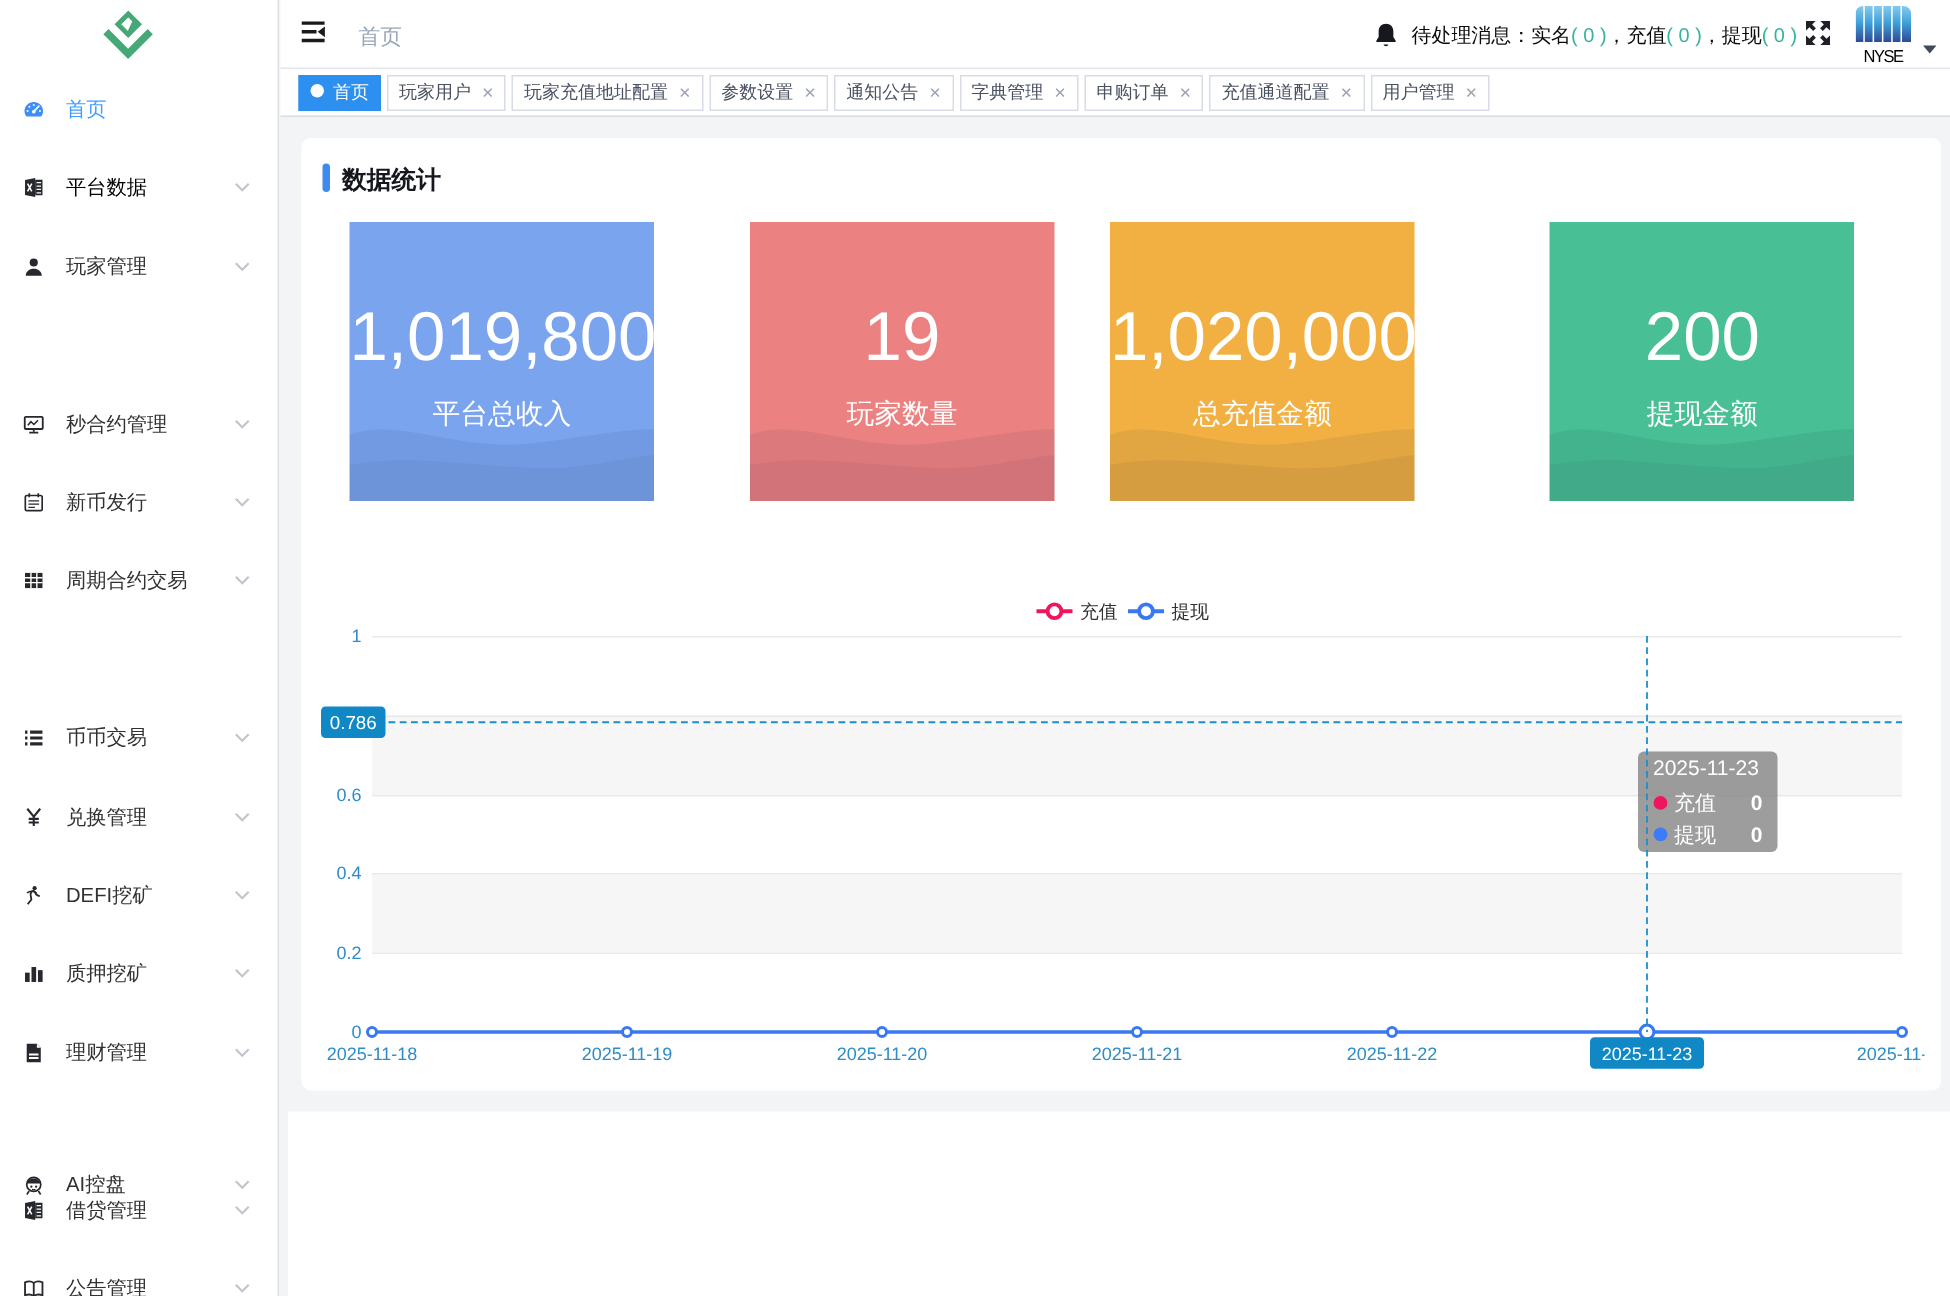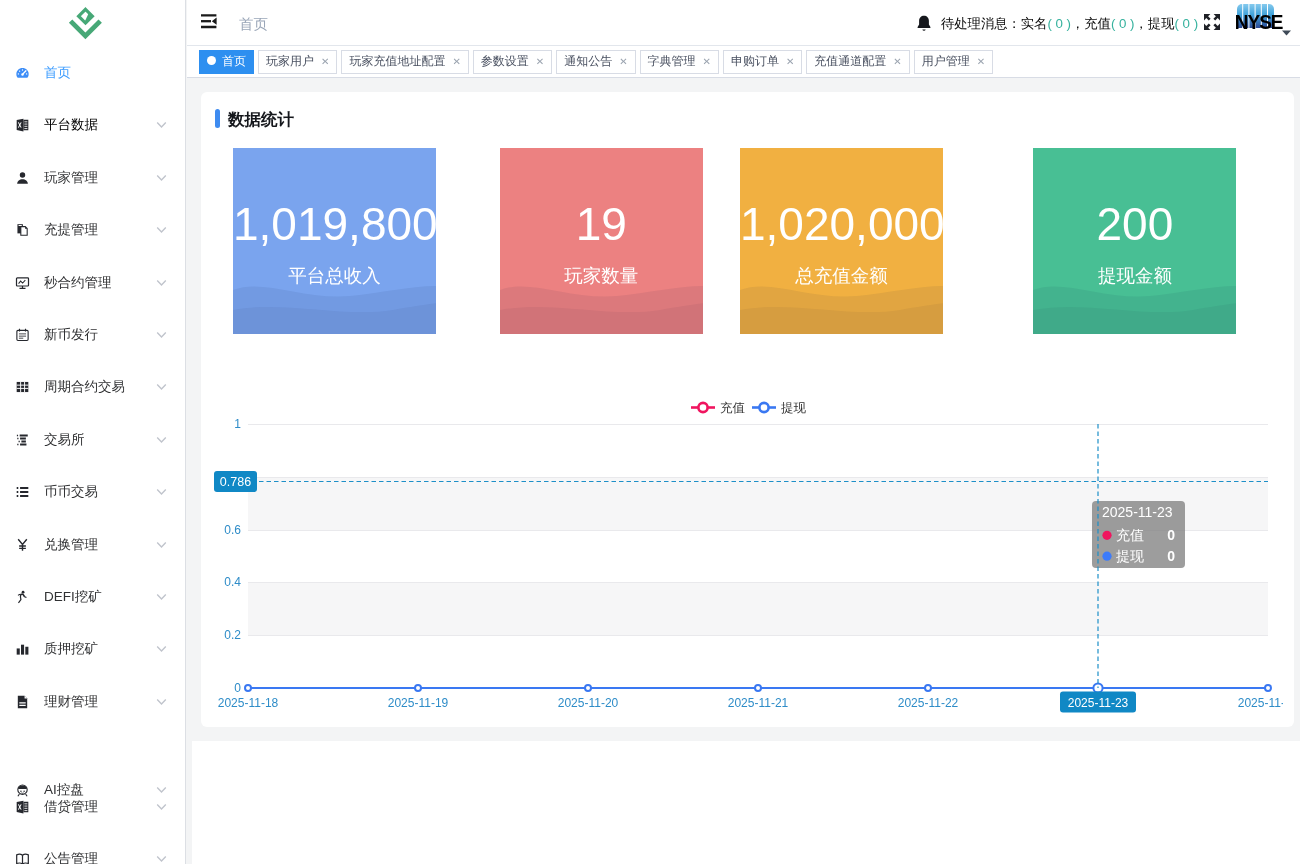--- a/index.html
+++ b/index.html
@@ -66,32 +66,20 @@
 <div class="mi" style="top:151.6px;height:52.4px">
       <svg class="ic" viewBox="0 0 16 16">
         <circle cx="8" cy="4.8" r="2.9" fill="#26282e"></circle>
         <path d="M2.3 14.2c0-3.1 2.6-5 5.7-5s5.7 1.9 5.7 5z" fill="#26282e"></path>
       </svg>
       <span class="tx" style="color:#303133">玩家管理</span>
       <svg class="ar" viewBox="0 0 11 8">
         <path d="M1.2 1.5L5.5 5.9 9.8 1.5" fill="none" stroke="#c0c4cc" stroke-width="1.4"></path>
       </svg>
     </div>
-<div class="mi" style="top:204.0px;height:52.4px">
-      <svg class="ic" viewBox="0 0 16 16">
-        <rect x="2.6" y="1.8" width="5.8" height="9.8" fill="#26282e"></rect>
-        <path d="M3.8 3.2h3.4" stroke="#fff" stroke-width="1.1"></path>
-        <path d="M6.2 4.4h4.7l2.1 2.1v7.1H6.2z" fill="#fff" stroke="#26282e" stroke-width="1.15"></path>
-        <path d="M10.7 4.3l2.3 2.3h-2.3z" fill="#26282e"></path>
-      </svg>
-      <span class="tx" style="color:#303133">充提管理</span>
-      <svg class="ar" viewBox="0 0 11 8">
-        <path d="M1.2 1.5L5.5 5.9 9.8 1.5" fill="none" stroke="#c0c4cc" stroke-width="1.4"></path>
-      </svg>
-    </div>
 <div class="mi" style="top:256.4px;height:52.4px">
       <svg class="ic" viewBox="0 0 16 16">
         <rect x="1.6" y="2.6" width="12.8" height="8.6" rx=".8" fill="none" stroke="#26282e" stroke-width="1.3"></rect>
         <path d="M3.8 8.6L6 6l2.1 2 2.9-3" fill="none" stroke="#26282e" stroke-width="1.1"></path>
         <path d="M8 11.2v2" stroke="#26282e" stroke-width="1.3"></path>
         <path d="M4.8 13.8h6.4" stroke="#26282e" stroke-width="1.3"></path>
       </svg>
       <span class="tx" style="color:#303133">秒合约管理</span>
       <svg class="ar" viewBox="0 0 11 8">
         <path d="M1.2 1.5L5.5 5.9 9.8 1.5" fill="none" stroke="#c0c4cc" stroke-width="1.4"></path>
@@ -107,32 +95,20 @@
       <svg class="ar" viewBox="0 0 11 8">
         <path d="M1.2 1.5L5.5 5.9 9.8 1.5" fill="none" stroke="#c0c4cc" stroke-width="1.4"></path>
       </svg>
     </div>
 <div class="mi" style="top:361.2px;height:52.4px">
       <svg class="ic" viewBox="0 0 16 16">
         <rect x="1.8" y="2.6" width="12.4" height="10.8" fill="#26282e"></rect>
         <path d="M1.8 6h12.4M1.8 9.5h12.4M6 2.6v10.8M10.2 2.6v10.8" stroke="#fff" stroke-width="1"></path>
       </svg>
       <span class="tx" style="color:#303133">周期合约交易</span>
-      <svg class="ar" viewBox="0 0 11 8">
-        <path d="M1.2 1.5L5.5 5.9 9.8 1.5" fill="none" stroke="#c0c4cc" stroke-width="1.4"></path>
-      </svg>
-    </div>
-<div class="mi" style="top:413.6px;height:52.4px">
-      <svg class="ic" viewBox="0 0 16 16">
-        <g stroke="#26282e">
-          <path d="M2 3.2h1.3M2.4 6.4h1.3M3.8 9.6h1.3M2.4 12.8h1.3" stroke-width="1.7"></path>
-          <path d="M5 3.2h8.6M5.4 6.4h6.2M6.8 9.6h4.8M5.4 12.8h6.8" stroke-width="1.9"></path>
-        </g>
-      </svg>
-      <span class="tx" style="color:#303133">交易所</span>
       <svg class="ar" viewBox="0 0 11 8">
         <path d="M1.2 1.5L5.5 5.9 9.8 1.5" fill="none" stroke="#c0c4cc" stroke-width="1.4"></path>
       </svg>
     </div>
 <div class="mi" style="top:466.0px;height:52.4px">
       <svg class="ic" viewBox="0 0 16 16">
         <g stroke="#26282e">
           <path d="M1.8 3.8h1.7M1.8 8h1.7M1.8 12.2h1.7" stroke-width="2.2"></path>
           <path d="M5.4 3.8h8.8M5.4 8h8.8M5.4 12.2h8.8" stroke-width="2.2"></path>
         </g>
@@ -256,21 +232,21 @@
         </defs>
 <g clip-path="url(#nyc)">
 <rect x="0" y="0" width="5.2" height="24" fill="url(#nyg)"></rect>
 <rect x="6.2" y="0" width="5.2" height="24" fill="url(#nyg)"></rect>
 <rect x="12.4" y="0" width="5.2" height="24" fill="url(#nyg)"></rect>
 <rect x="18.6" y="0" width="5.2" height="24" fill="url(#nyg)"></rect>
 <rect x="24.8" y="0" width="5.2" height="24" fill="url(#nyg)"></rect>
 <rect x="31" y="0" width="6" height="24" fill="url(#nyg)"></rect>
 </g>
       </svg>
-<div style="position:absolute;left:-2px;top:8px;width:41px;text-align:center;font-size:19px;font-weight:bold;color:#000;letter-spacing:-1px;transform:scaleY(1.05)">NYSE</div>
+<div style="position:absolute;left:-2px;top:28px;width:41px;text-align:center;font-size:11px;font-weight:normal;color:#000;letter-spacing:-1px;transform:scaleY(1.05)">NYSE</div>
 </div>
     <svg class="abs" style="left:1095px;top:30px" width="9" height="6" viewBox="0 0 9 6">
       <path d="M0 .4h9L4.5 5.6z" fill="#3f4b58"></path>
     </svg>
   </div>
 <div id="tags">
     <div style="position:absolute;left:8px;top:0;white-space:nowrap"><span class="tag on"><span class="dot"></span>首页</span><span class="tag">玩家用户<span class="cl">✕</span></span><span class="tag">玩家充值地址配置<span class="cl">✕</span></span><span class="tag">参数设置<span class="cl">✕</span></span><span class="tag">通知公告<span class="cl">✕</span></span><span class="tag">字典管理<span class="cl">✕</span></span><span class="tag">申购订单<span class="cl">✕</span></span><span class="tag">充值通道配置<span class="cl">✕</span></span><span class="tag">用户管理<span class="cl">✕</span></span></div>
   </div>
 <div id="panel1">
 <div class="abs" style="left:14px;top:16.5px;width:4.5px;height:19.5px;border-radius:2.5px;background:#3e8bf0"></div>

